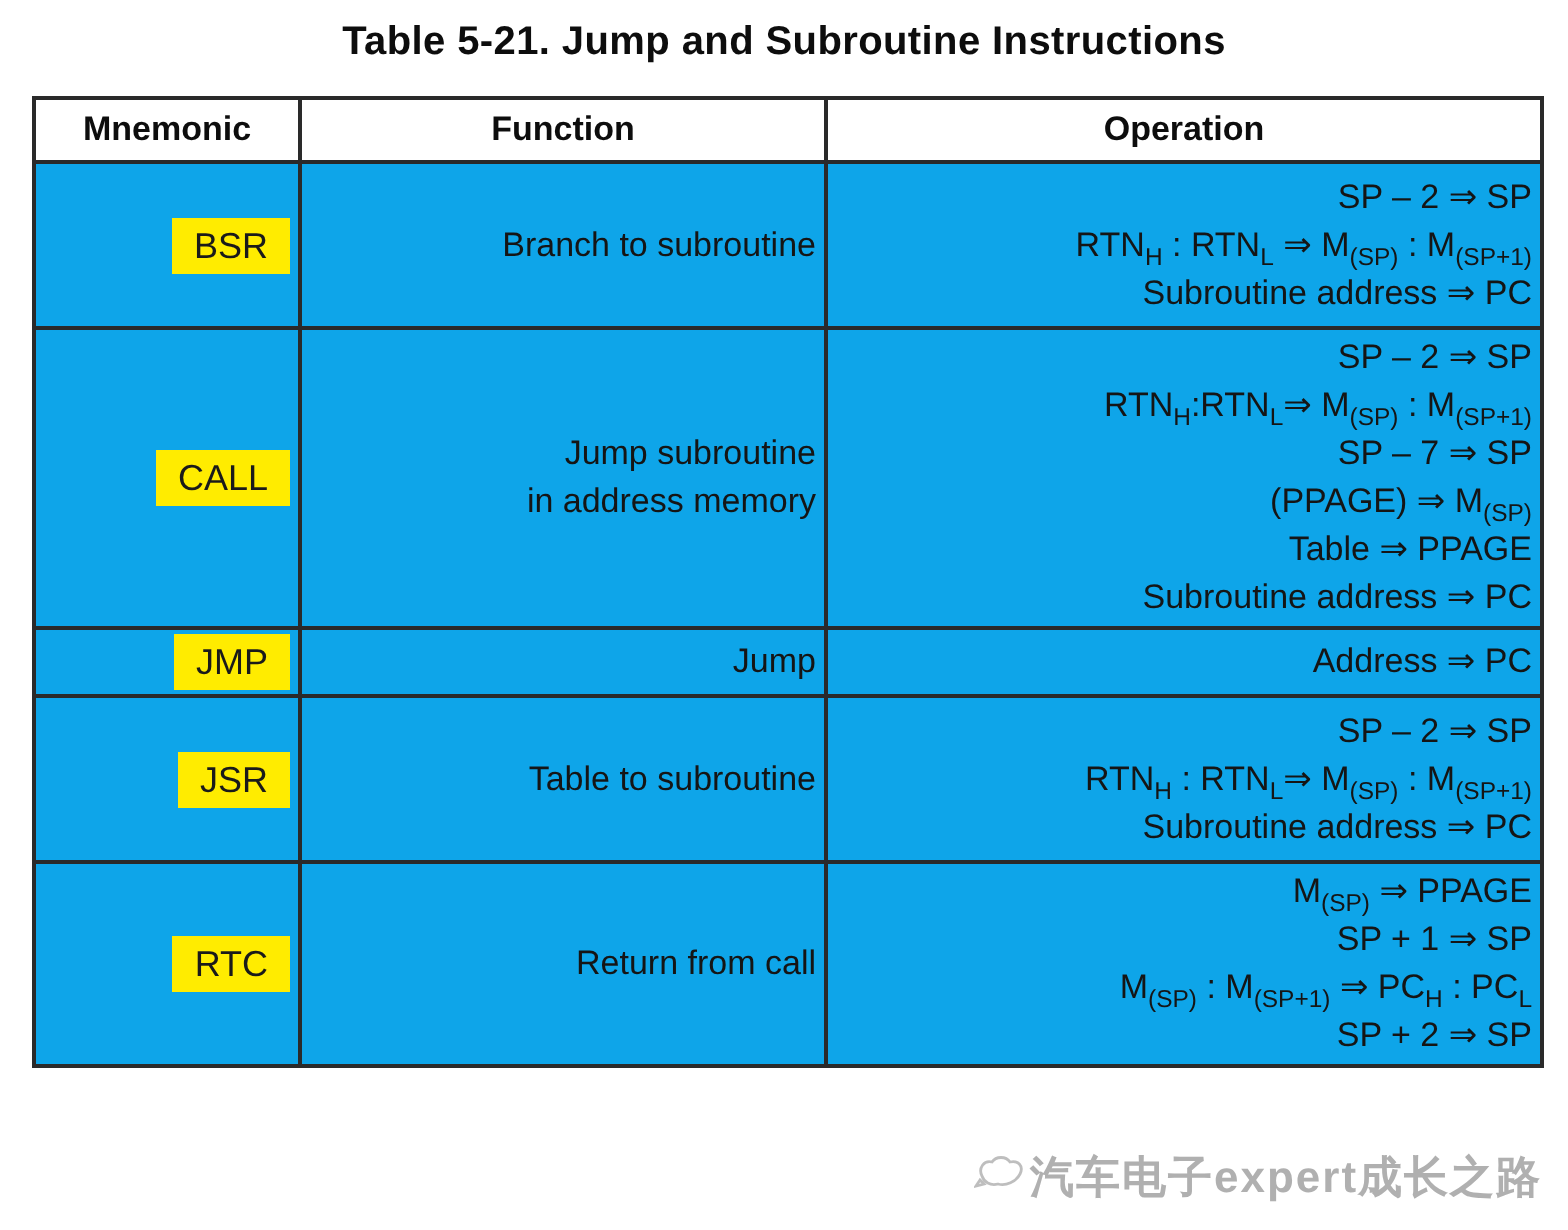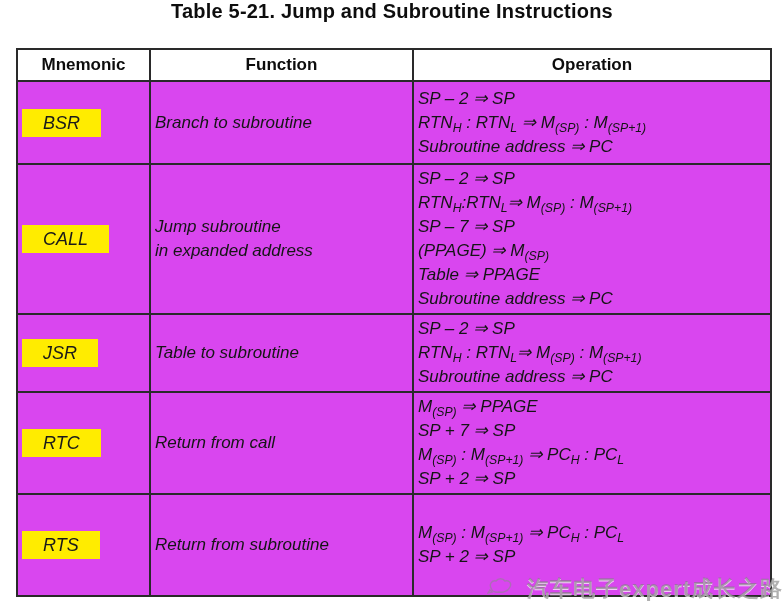--- a/index.html
+++ b/index.html
@@ -9,79 +9,79 @@
     font-family:"Liberation Sans", sans-serif;
     position:relative;
     overflow:hidden;
     color:#111;
   }
   .page-title{
     width:784px;
     text-align:center;
     font-size:20px;
     font-weight:bold;
+    padding-top:10px;
     letter-spacing:0.2px;
     color:#0d0d0d;
   }
   table.instr{
     position:absolute;
     left:16px;
     top:48px;
     width:754px;
     border-collapse:collapse;
     table-layout:fixed;
-    background:#d946ef;
+    background:#0ea5e9;
   }
   table.instr, table.instr th, table.instr td{
     border:2px solid #2a2a2a;
   }
   table.instr th{
     height:28px;
     font-size:17px;
     font-weight:bold;
     text-align:center;
     vertical-align:middle;
     color:#0d0d0d;
     background:#fff;
   }
   table.instr td{
-    text-align:left;
+    text-align:right;
     vertical-align:middle;
     font-size:17px;
     line-height:24px;
     padding:2px 4px;
     color:#151515;
-    font-style:italic;
   }
   
   tbody tr:nth-child(1){height:83px;}
   tbody tr:nth-child(2){height:146px;}
   tbody tr:nth-child(3){height:29px;}
   tbody tr:nth-child(4){height:83px;}
   tbody tr:nth-child(5){height:102px;}
   tbody tr:nth-child(6){height:56px;}
   .mnemonic-hl{
     display:inline-block;
     background:#ffec00;
-    padding:2px 21px;
+    padding:2px 11px;
     font-size:18px;
     color:#1a1a1a;
   }
   td sub{
     font-size:0.72em;
     line-height:0;
   }
   .op-line, .fn-line{white-space:nowrap;}
   .watermark{
     position:absolute;
     left:487px;
     top:574px;
     display:flex;
     align-items:center;
-    gap:14px;
+    gap:2px;
     font-size:22px;
     font-weight:bold;
     color:rgba(128,128,128,0.62);
     text-shadow:0 1px 0 rgba(255,255,255,0.7);
     letter-spacing:1px;
     pointer-events:none;
     white-space:nowrap;
   }
   .watermark svg{opacity:0.55;}
 </style>
@@ -112,60 +112,59 @@
         <td>
           <div class="op-line">SP – 2 ⇒ SP</div>
           <div class="op-line">RTN<sub>H</sub> : RTN<sub>L</sub> ⇒ M<sub>(SP)</sub> : M<sub>(SP+1)</sub></div>
           <div class="op-line">Subroutine address ⇒ PC</div>
         </td>
       </tr>
       <tr>
         <td><span class="mnemonic-hl">CALL</span></td>
         <td>
           <div class="fn-line">Jump subroutine</div>
-          <div class="fn-line">in expanded address</div>
+          <div class="fn-line">in address memory</div>
         </td>
         <td>
           <div class="op-line">SP – 2 ⇒ SP</div>
           <div class="op-line">RTN<sub>H</sub>:RTN<sub>L</sub>⇒ M<sub>(SP)</sub> : M<sub>(SP+1)</sub></div>
           <div class="op-line">SP – 7 ⇒ SP</div>
           <div class="op-line">(PPAGE) ⇒ M<sub>(SP)</sub></div>
           <div class="op-line">Table ⇒ PPAGE</div>
           <div class="op-line">Subroutine address ⇒ PC</div>
+        </td>
+      </tr>
+      <tr>
+        <td><span class="mnemonic-hl">JMP</span></td>
+        <td>
+          <div class="fn-line">Jump</div>
+        </td>
+        <td>
+          <div class="op-line">Address ⇒ PC</div>
         </td>
       </tr>
       <tr>
         <td><span class="mnemonic-hl">JSR</span></td>
         <td>
           <div class="fn-line">Table to subroutine</div>
         </td>
         <td>
           <div class="op-line">SP – 2 ⇒ SP</div>
           <div class="op-line">RTN<sub>H</sub> : RTN<sub>L</sub>⇒ M<sub>(SP)</sub> : M<sub>(SP+1)</sub></div>
           <div class="op-line">Subroutine address ⇒ PC</div>
         </td>
       </tr>
       <tr>
         <td><span class="mnemonic-hl">RTC</span></td>
         <td>
           <div class="fn-line">Return from call</div>
         </td>
         <td>
           <div class="op-line">M<sub>(SP)</sub> ⇒ PPAGE</div>
-          <div class="op-line">SP + 7 ⇒ SP</div>
-          <div class="op-line">M<sub>(SP)</sub> : M<sub>(SP+1)</sub> ⇒ PC<sub>H</sub> : PC<sub>L</sub></div>
-          <div class="op-line">SP + 2 ⇒ SP</div>
-        </td>
-      </tr>
-      <tr>
-        <td><span class="mnemonic-hl">RTS</span></td>
-        <td>
-          <div class="fn-line">Return from subroutine</div>
-        </td>
-        <td>
+          <div class="op-line">SP + 1 ⇒ SP</div>
           <div class="op-line">M<sub>(SP)</sub> : M<sub>(SP+1)</sub> ⇒ PC<sub>H</sub> : PC<sub>L</sub></div>
           <div class="op-line">SP + 2 ⇒ SP</div>
         </td>
       </tr>
     </tbody>
 </table>
 
 <div class="watermark">
   <span>
     <svg width="26" height="24" viewBox="0 0 26 24">

